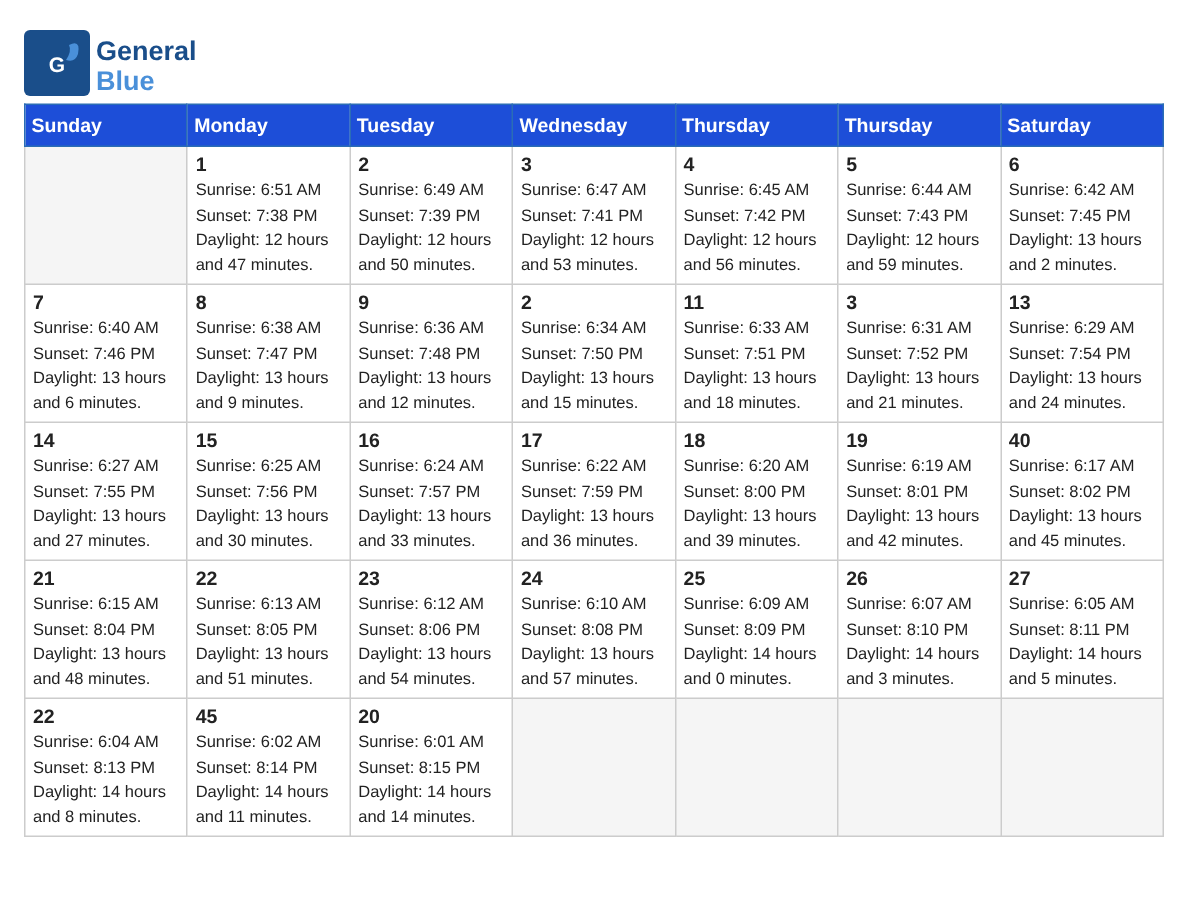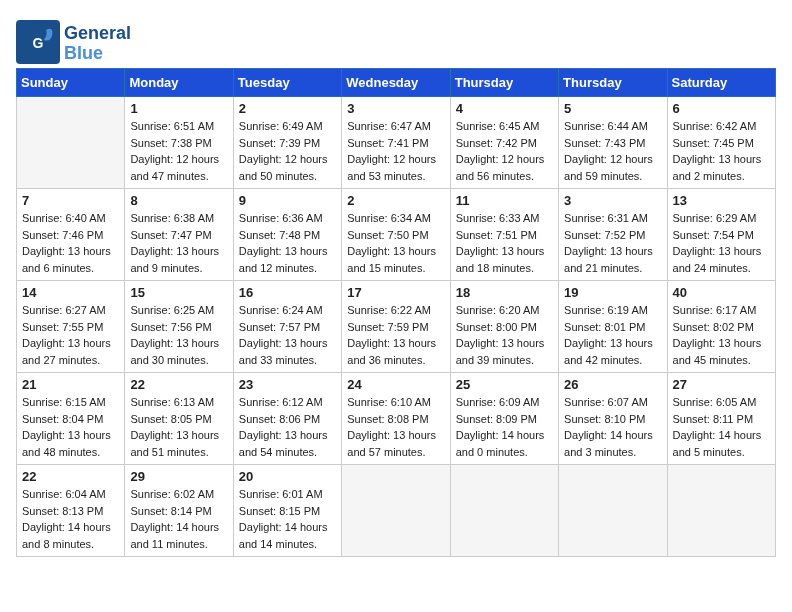--- a/index.html
+++ b/index.html
@@ -223,21 +223,21 @@
           <span class="day-num">27</span>
           <div class="sun-info">Sunrise: 6:05 AM<br>Sunset: 8:11 PM<br>Daylight: 14 hours and 5 minutes.</div>
         </td>
       </tr>
       <tr class="week-row">
         <td>
           <span class="day-num">22</span>
           <div class="sun-info">Sunrise: 6:04 AM<br>Sunset: 8:13 PM<br>Daylight: 14 hours and 8 minutes.</div>
         </td>
         <td>
-          <span class="day-num">29</span>
+          <span class="day-num">45</span>
           <div class="sun-info">Sunrise: 6:02 AM<br>Sunset: 8:14 PM<br>Daylight: 14 hours and 11 minutes.</div>
         </td>
         <td>
           <span class="day-num">20</span>
           <div class="sun-info">Sunrise: 6:01 AM<br>Sunset: 8:15 PM<br>Daylight: 14 hours and 14 minutes.</div>
         </td>
         <td class="empty"></td>
         <td class="empty"></td>
         <td class="empty"></td>
         <td class="empty"></td>

